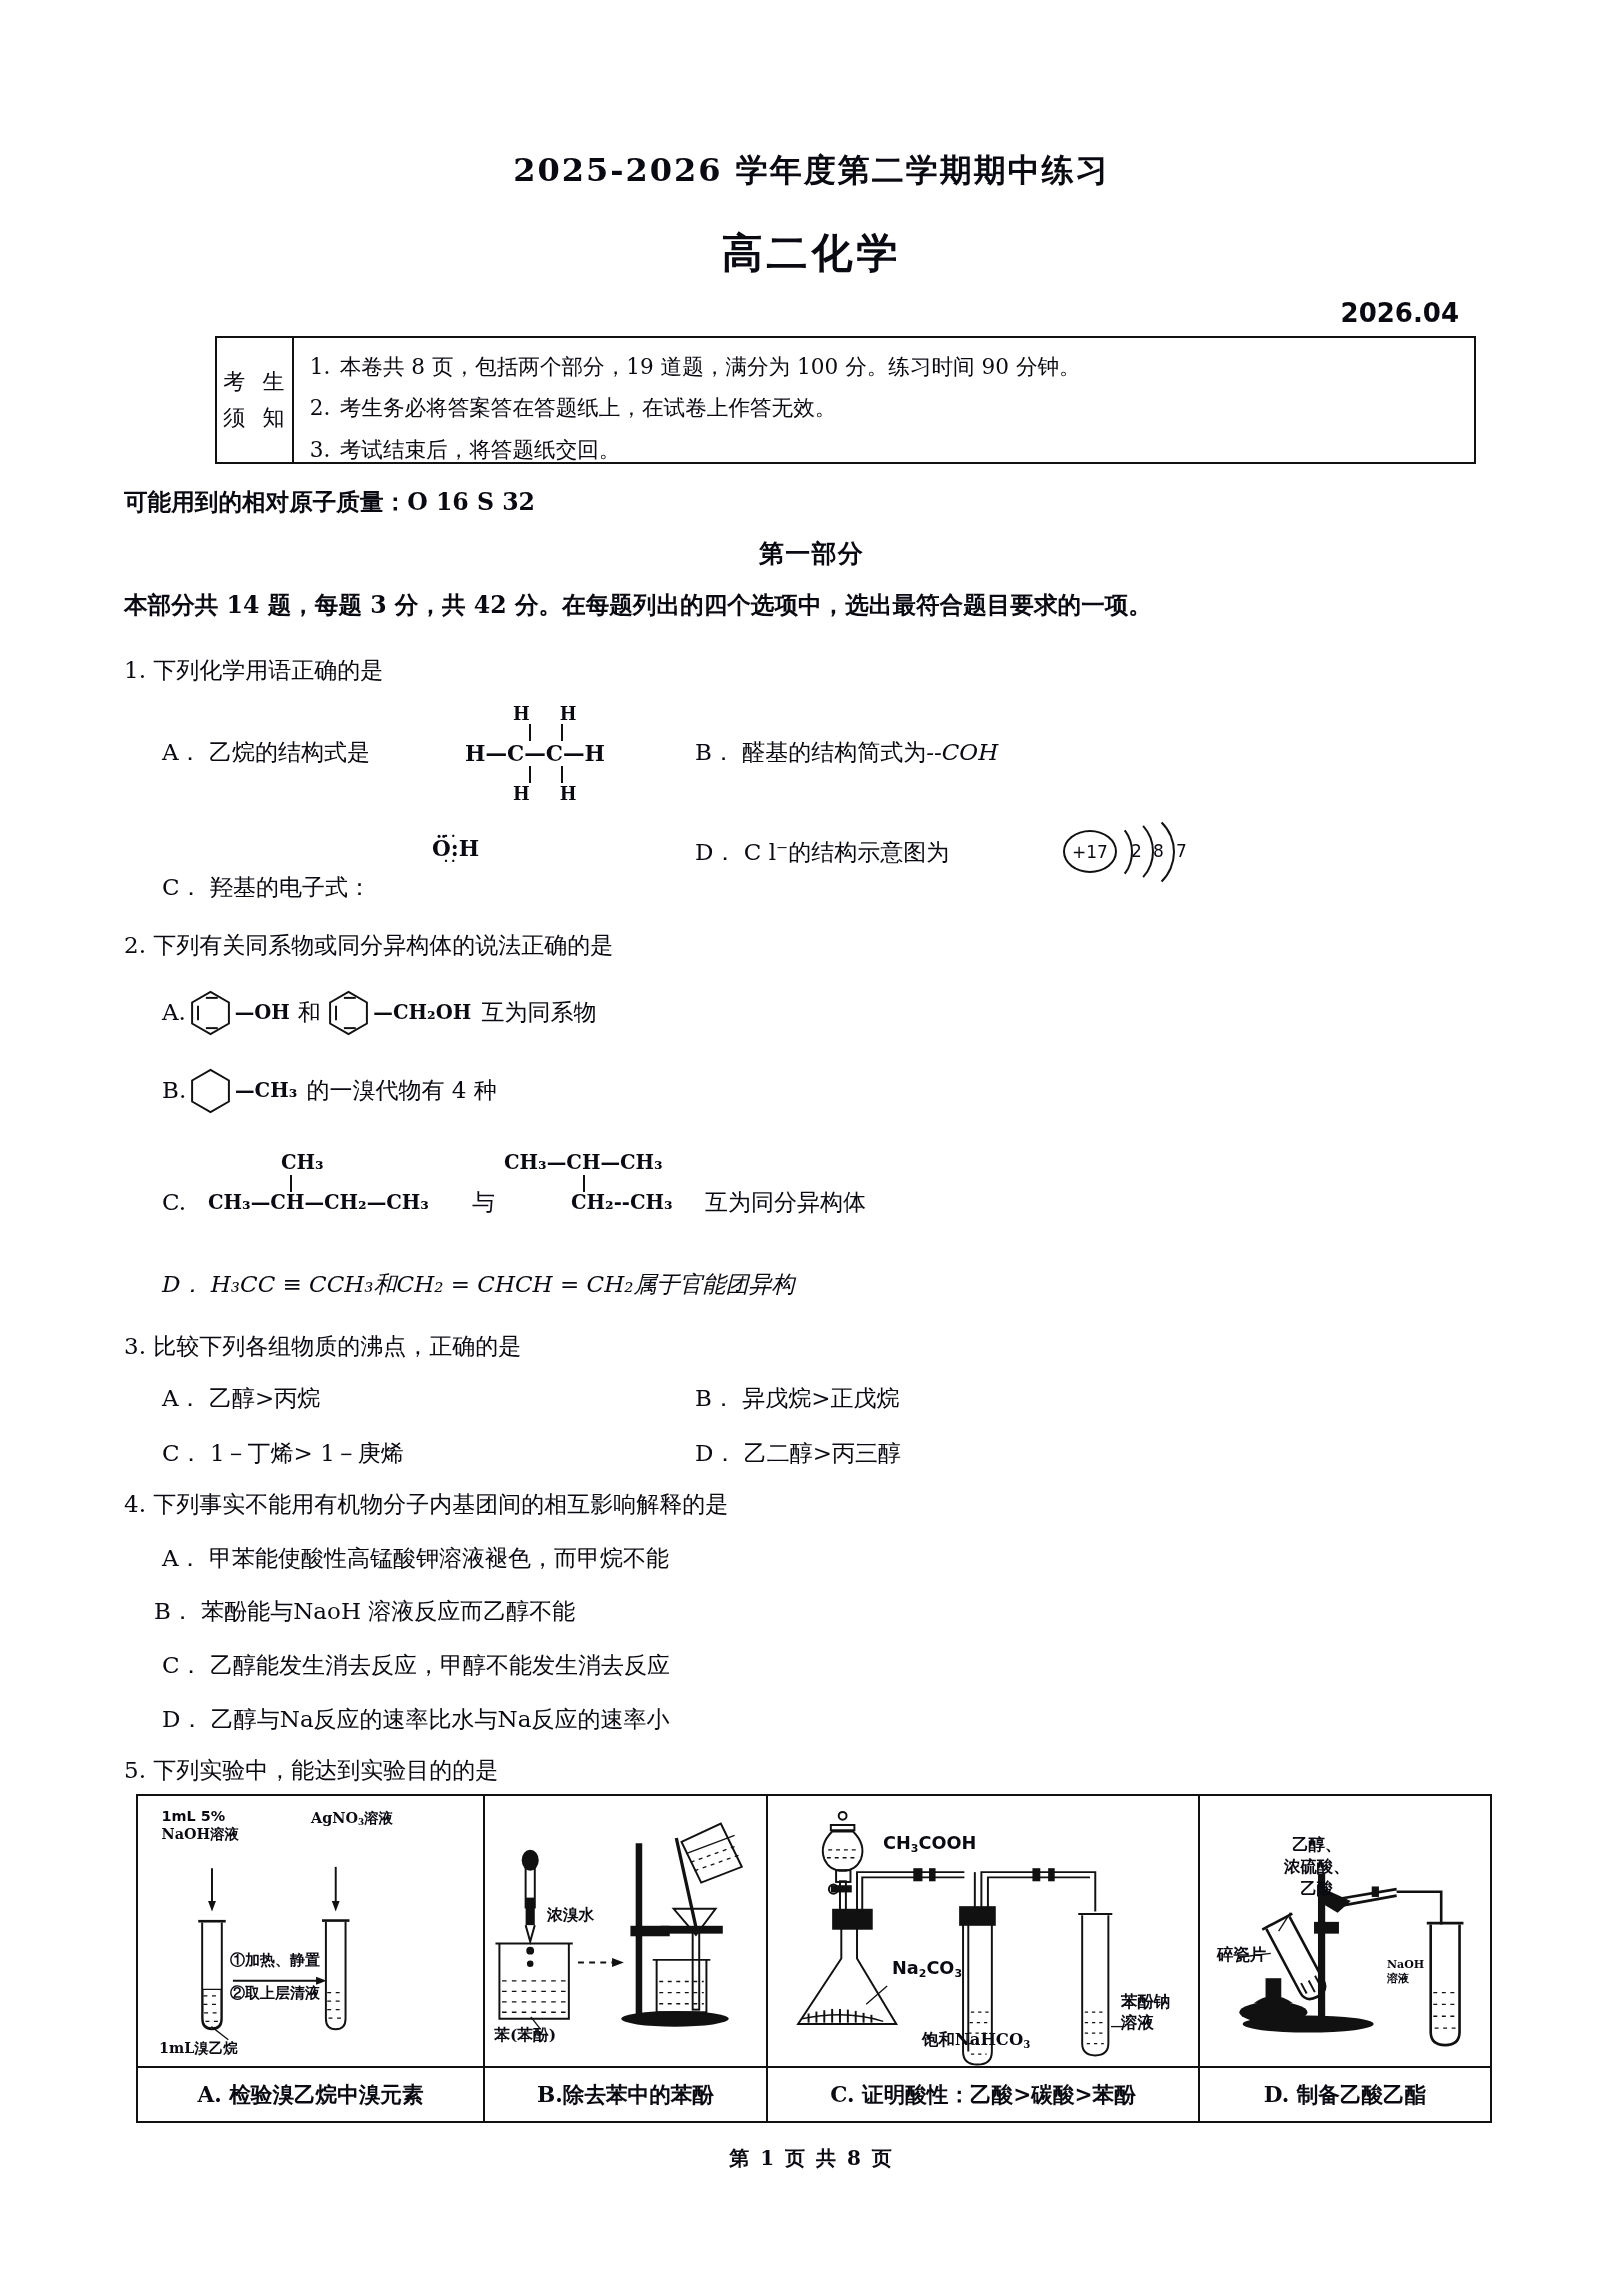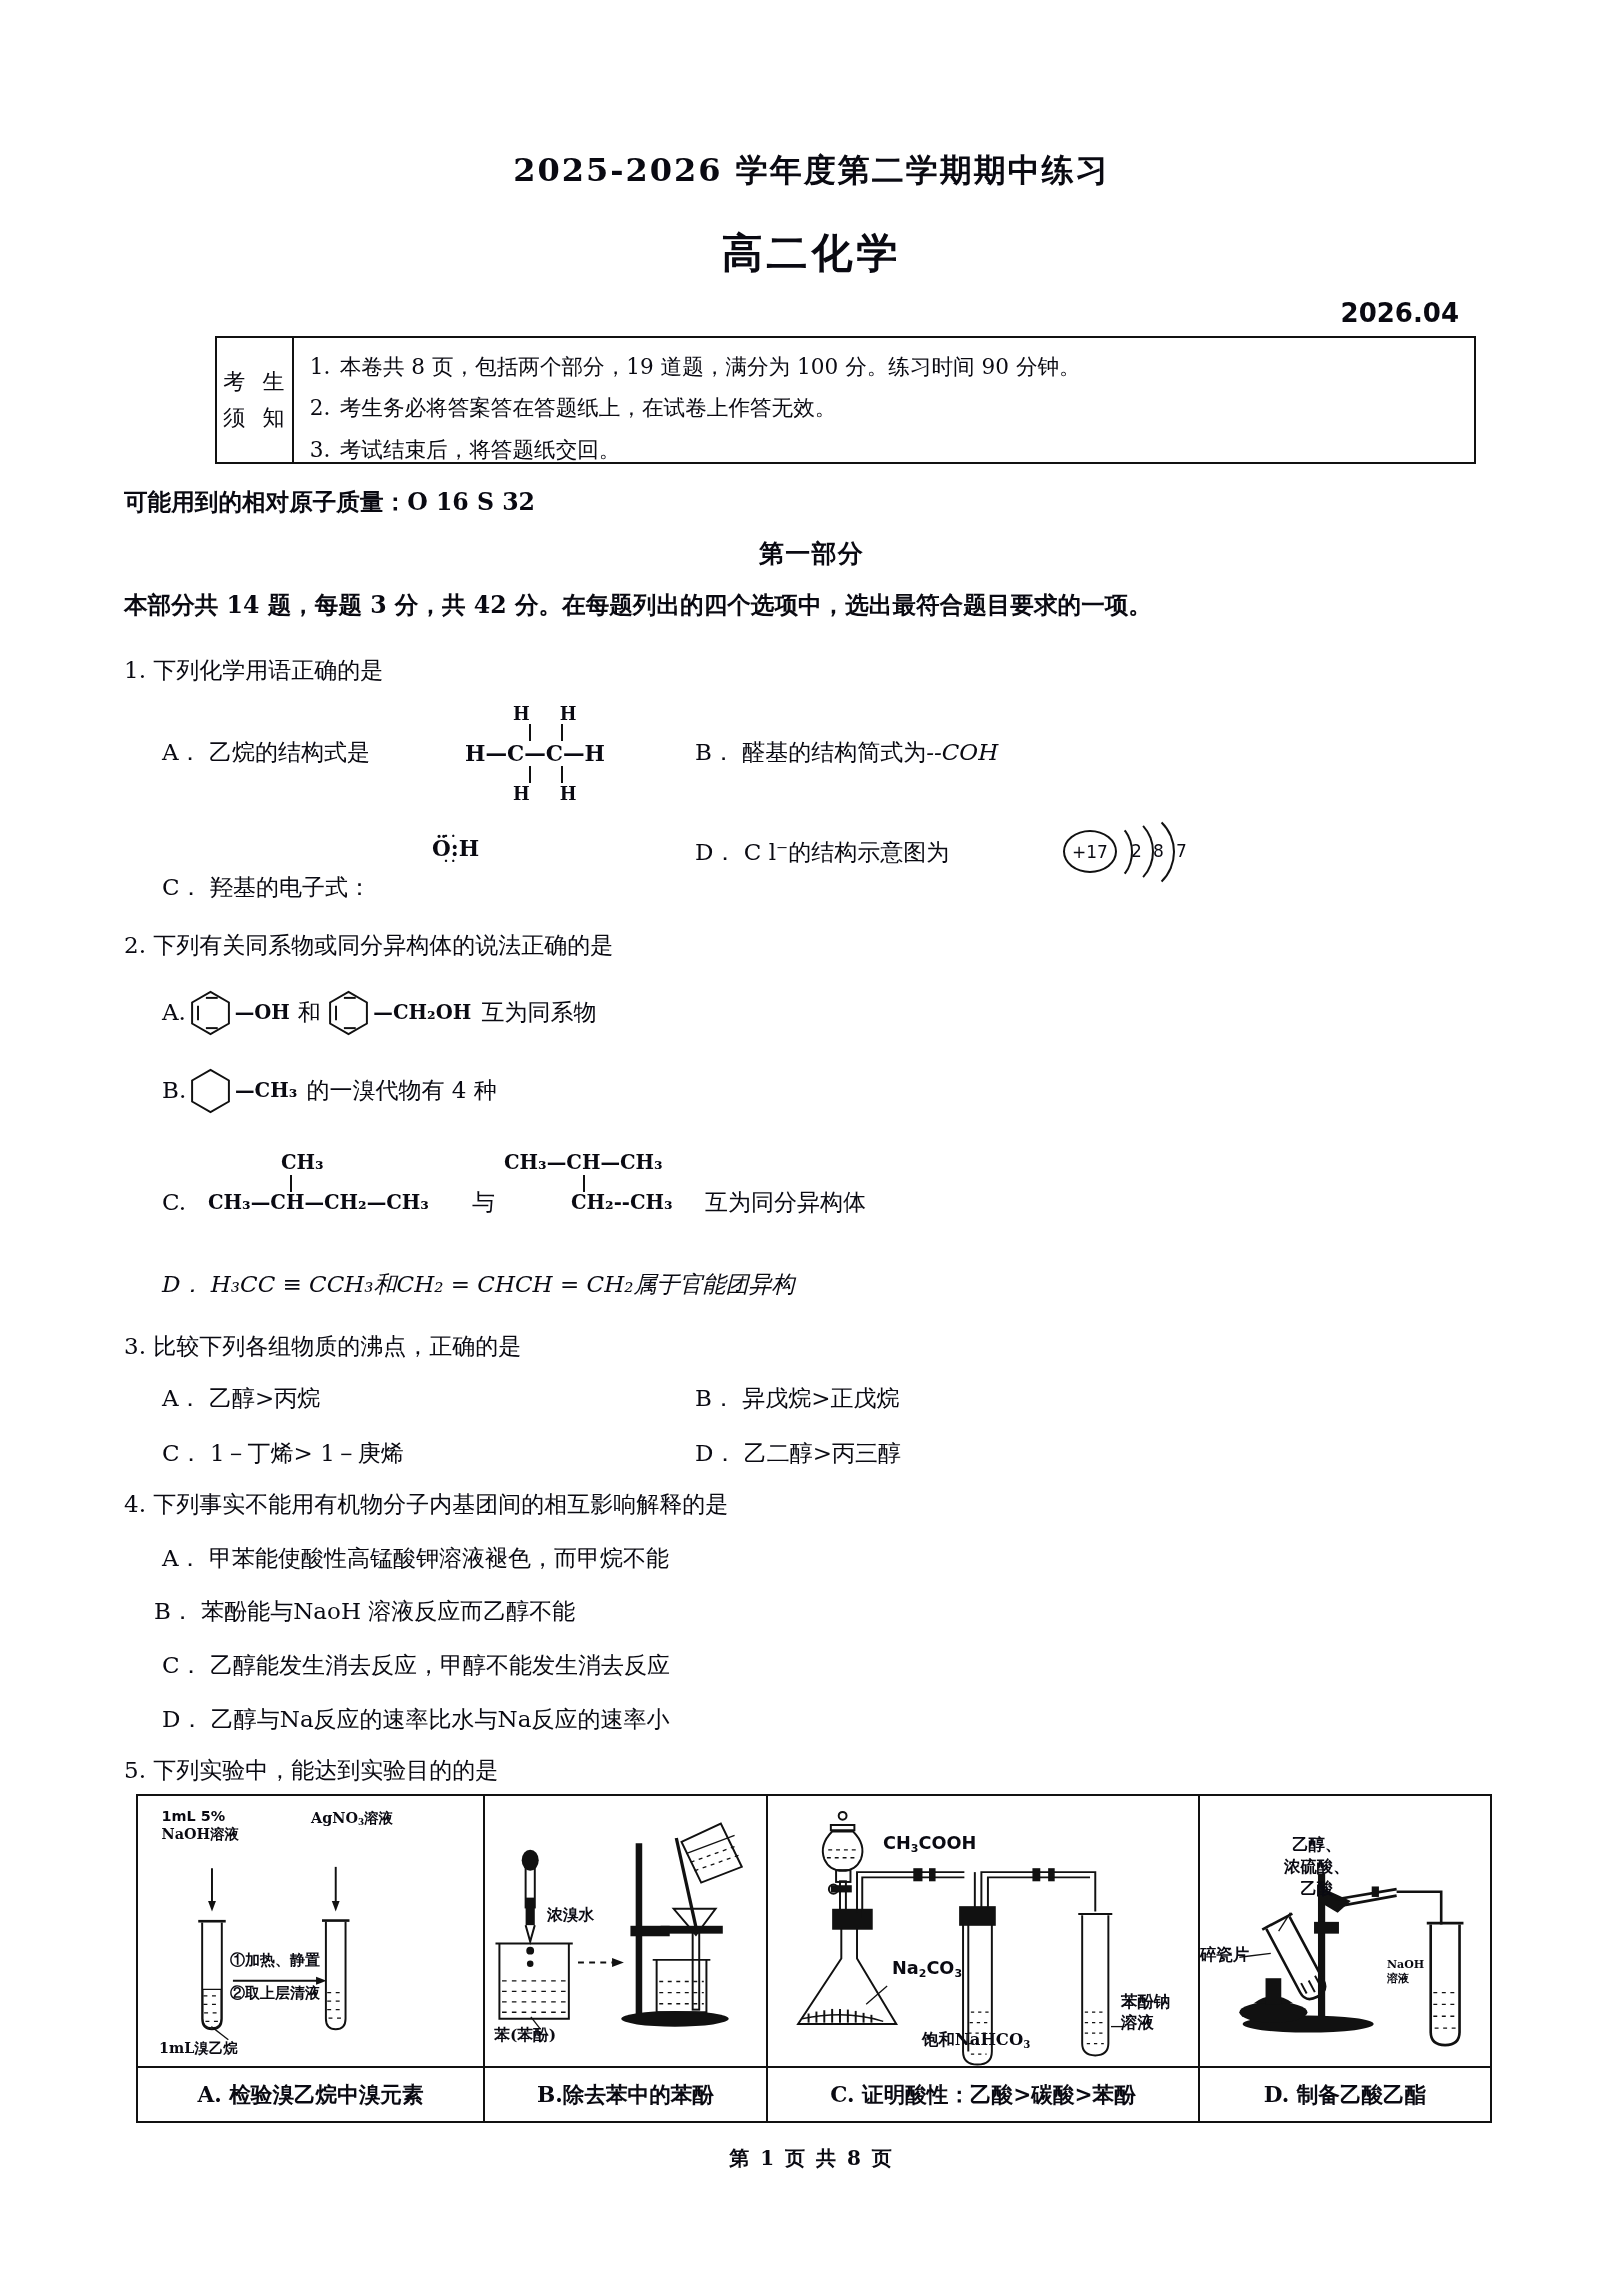--- a/index.html
+++ b/index.html
@@ -449,21 +449,21 @@
             <line x1="356" y1="318" x2="392" y2="318"></line>
           <line x1="356" y1="336" x2="392" y2="336"></line>
             <line x1="358" y1="354" x2="390" y2="354"></line>
         </g>
       </svg>
       <div class="lbl lbl-cn" style="left:84px;top:38px;font-size:16.4px;line-height:1.35;text-align:center;">
         <span>乙醇、</span><br>
         <span>浓硫酸、</span><br>
         <span>乙酸</span>
       </div>
-      <div class="lbl lbl-cn" style="left:0;top:149px;font-size:16.4px;">碎瓷片</div>
+      <div class="lbl lbl-cn" style="left:17px;top:149px;font-size:16.4px;">碎瓷片</div>
       <div class="lbl lbl-cn" style="left:187px;top:162px;font-size:11px;line-height:1.3;">
         <span>NaOH</span><br><span>溶液</span>
       </div>
     </div>
   </div>
 
   <div class="exp-cap-row">
     <div class="cap c-a">A. 检验溴乙烷中溴元素</div>
     <div class="cap c-b">B.除去苯中的苯酚</div>
     <div class="cap c-c">C. 证明酸性：乙酸&gt;碳酸&gt;苯酚</div>

